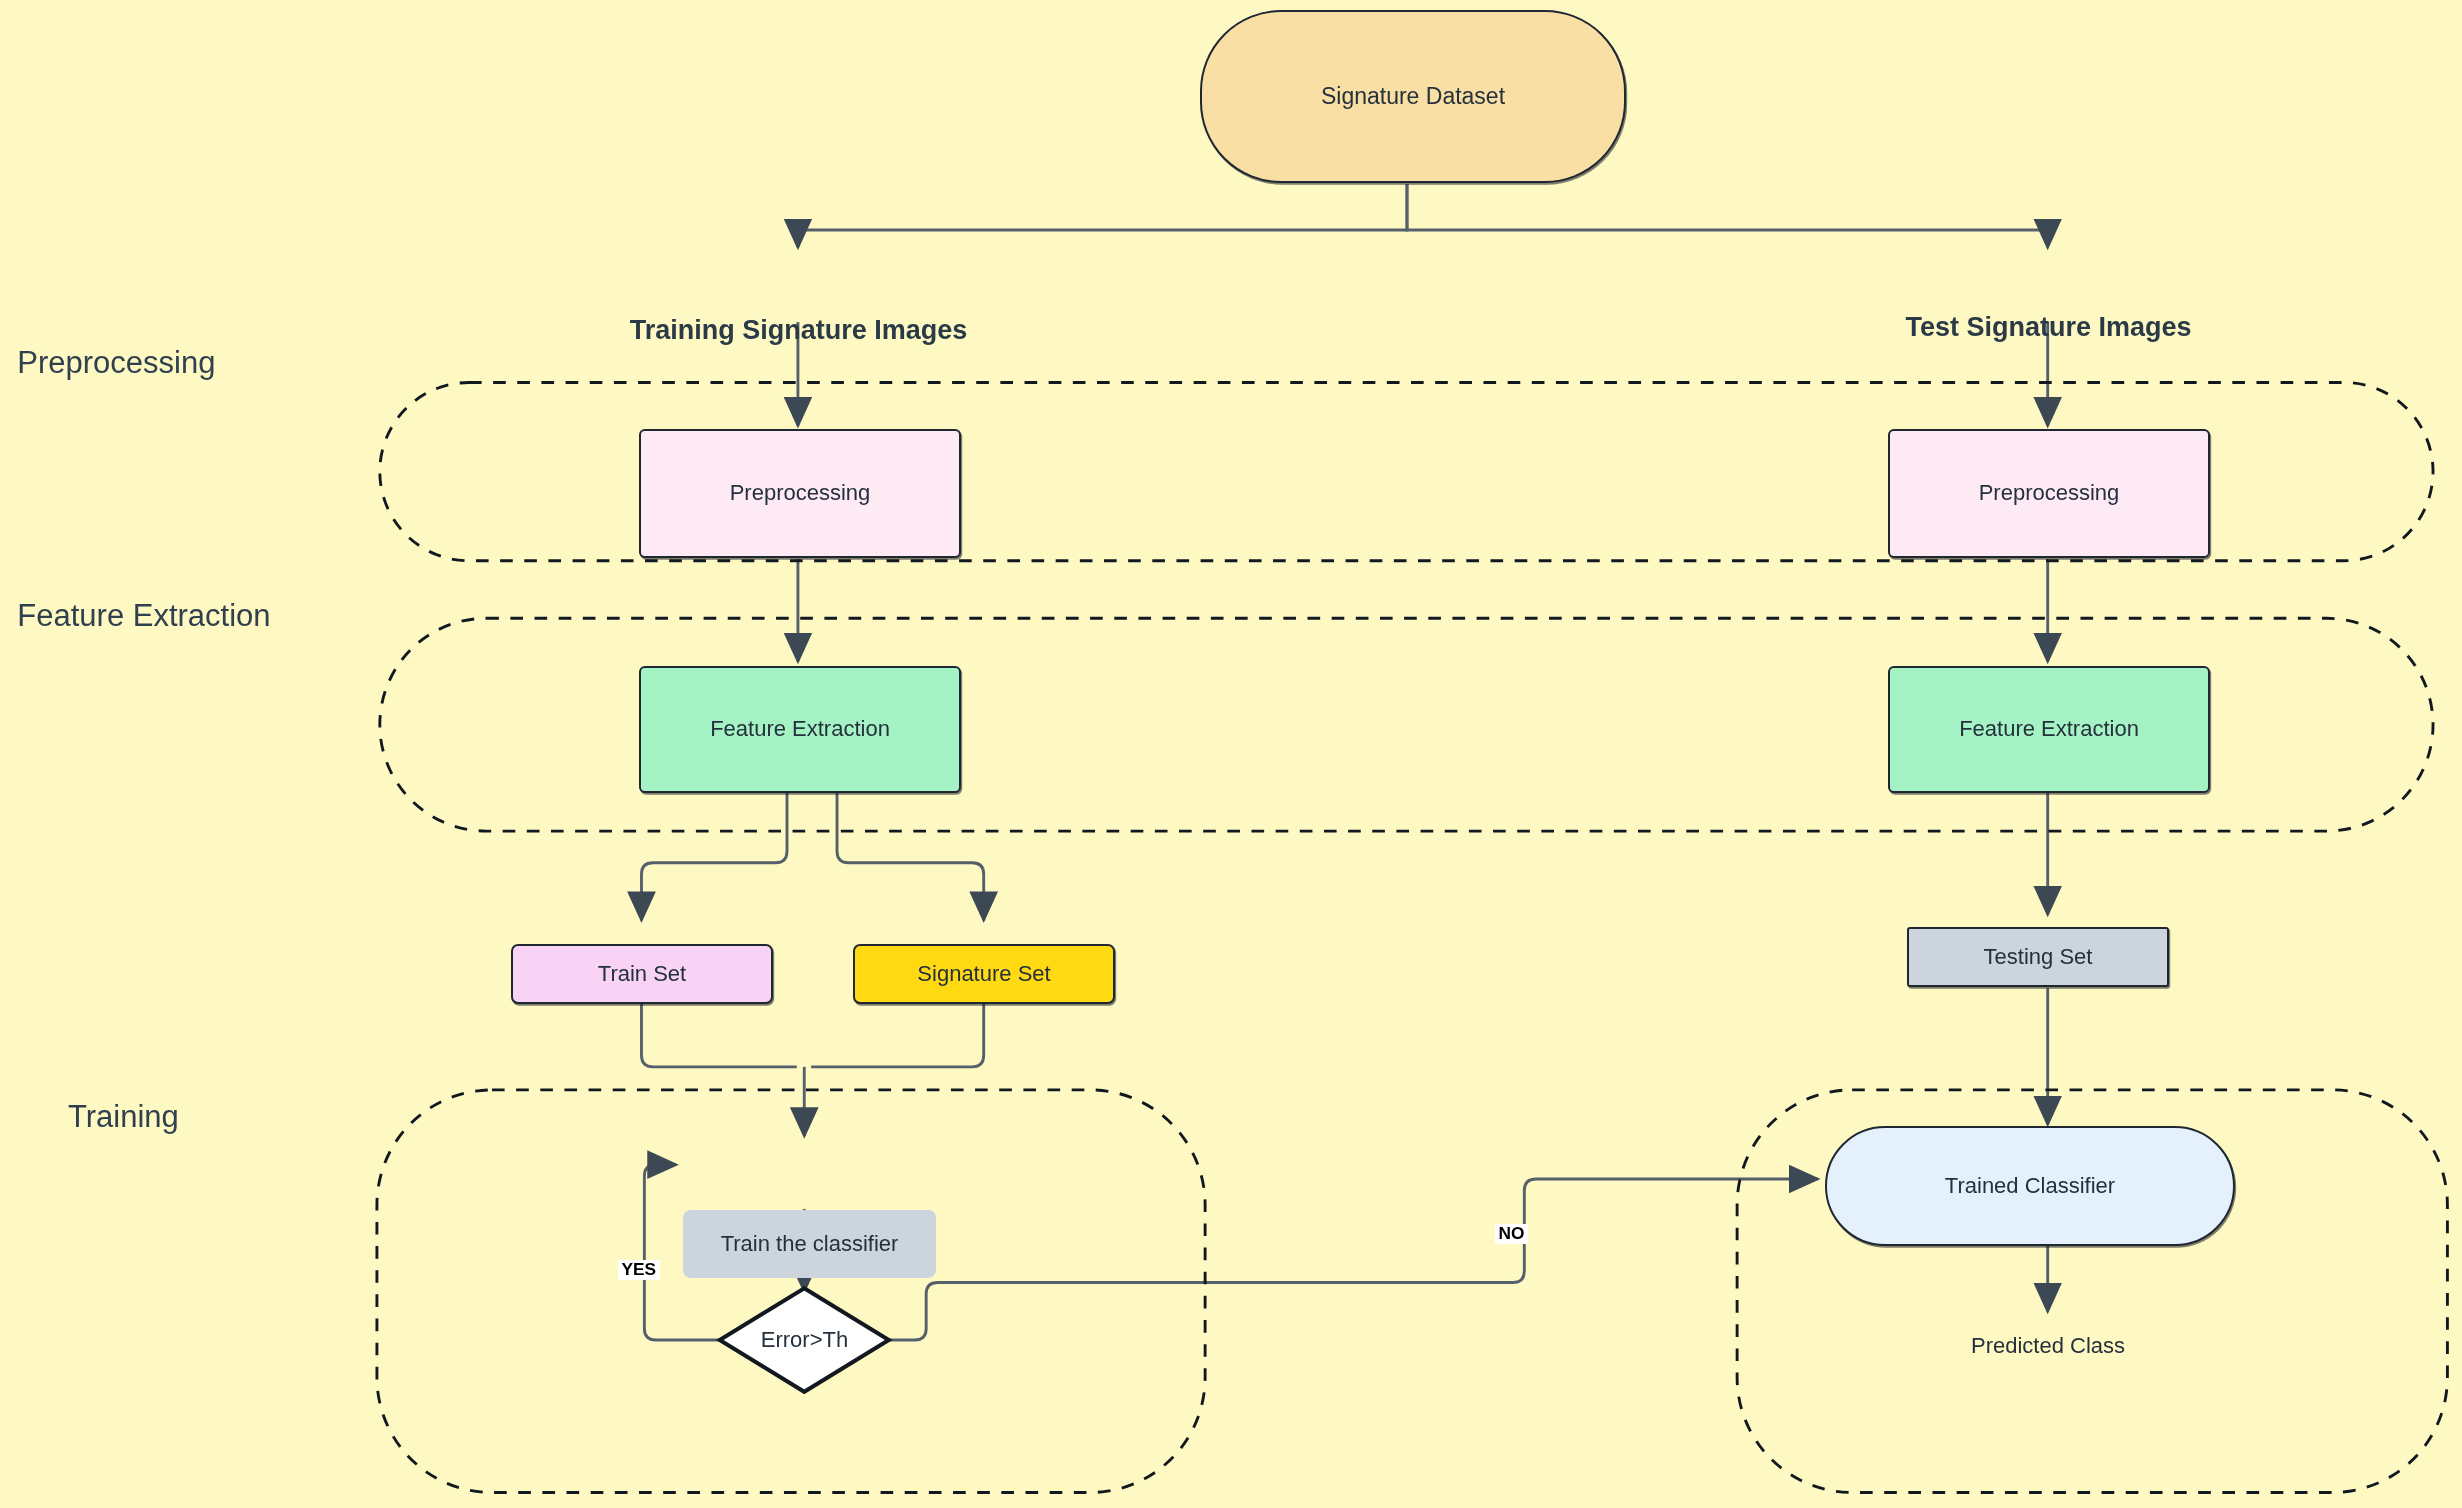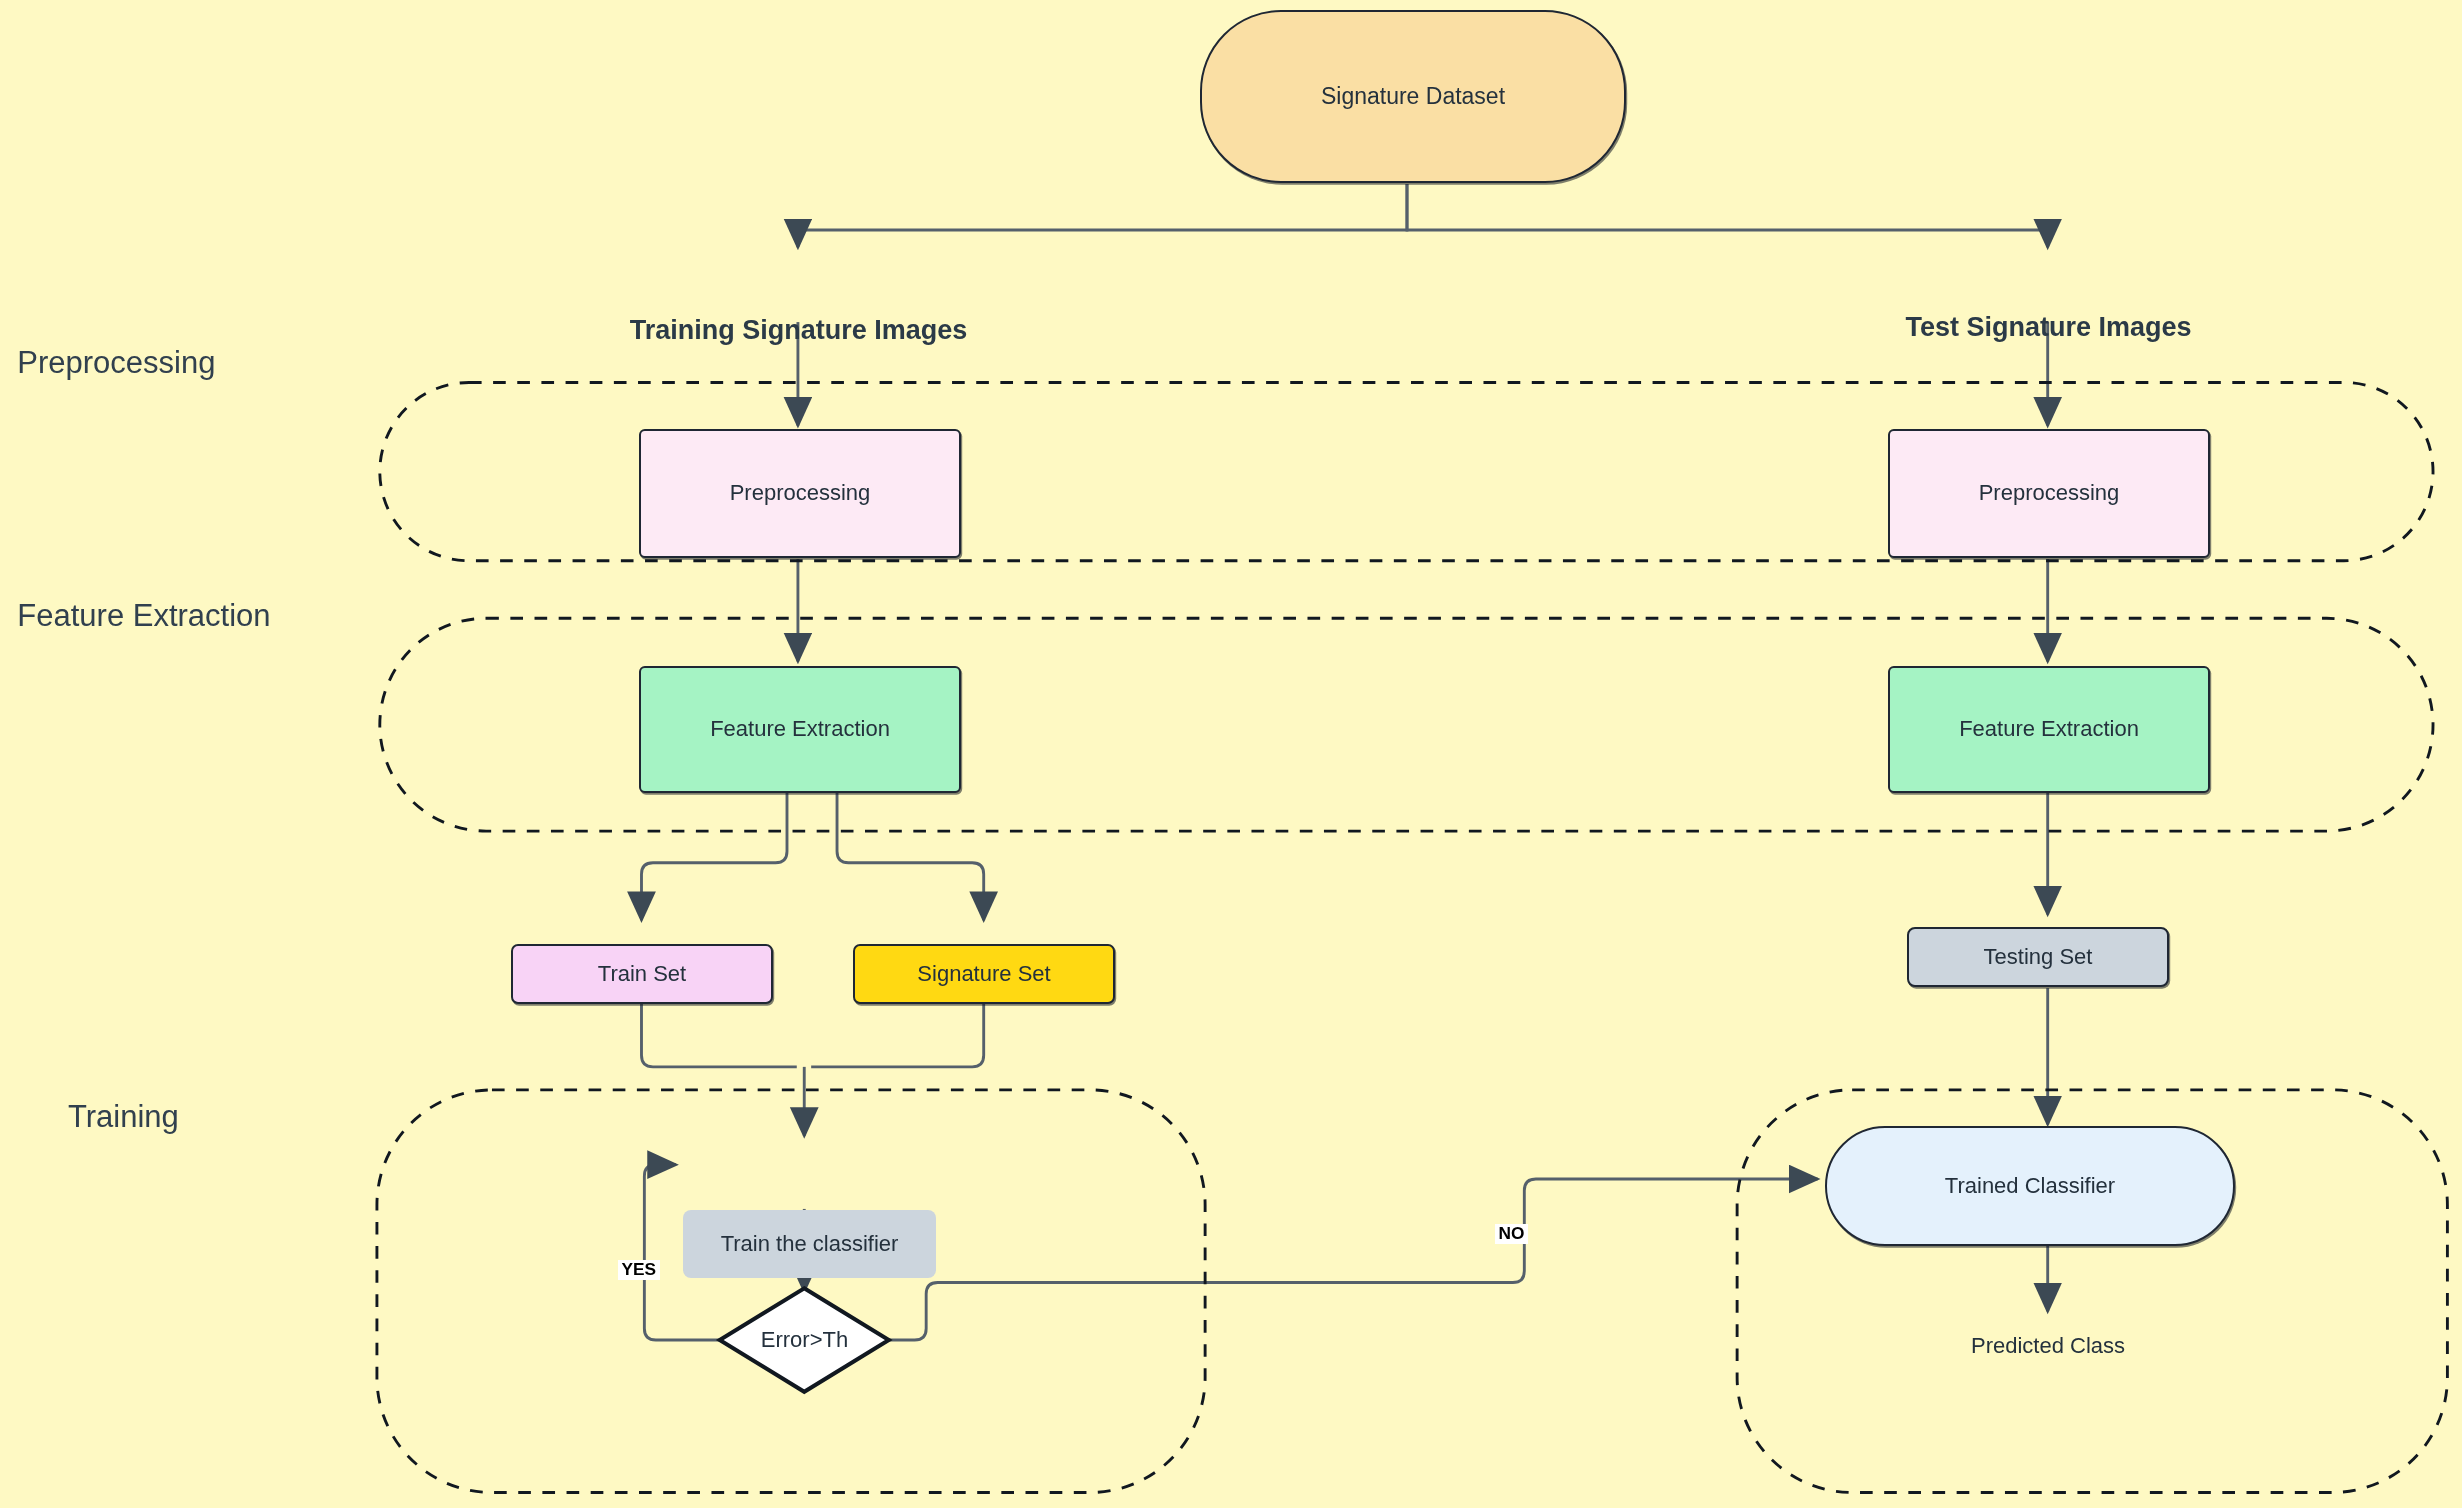--- a/index.html
+++ b/index.html
@@ -13,21 +13,21 @@
   .n-dataset{border:2.3px solid #1f2733;background:#fadfa4;border-radius:81px;
              font-size:23px;box-shadow:1.2px 1.7px 0 rgba(20,25,35,.55);}
   .n-prep{border:2.3px solid #1f2733;background:#fdeaf5;border-radius:5.8px;
           font-size:22px;box-shadow:1.2px 1.7px 0 rgba(20,25,35,.55);}
   .n-feat{border:2.3px solid #1f2733;background:#a5f3c4;border-radius:5.8px;
           font-size:22px;box-shadow:1.2px 1.7px 0 rgba(20,25,35,.55);}
   .n-trainset{border:2.3px solid #1f2733;background:#f8d3f6;border-radius:7px;
               font-size:22px;box-shadow:1.2px 1.7px 0 rgba(20,25,35,.55);}
   .n-valset{border:2.3px solid #1f2733;background:#ffd912;border-radius:7px;
             font-size:22px;box-shadow:1.2px 1.7px 0 rgba(20,25,35,.55);}
-  .n-testset{border:2.3px solid #1f2733;background:#ccd5dd;border-radius:8px;
+  .n-testset{border:2.3px solid #1f2733;background:#ccd5dd;border-radius:3px;
              font-size:22px;box-shadow:1.2px 1.7px 0 rgba(20,25,35,.55);}
   .n-trainclf{border:none;background:#ccd5dd;border-radius:8px;font-size:22px;}
   .n-trainedclf{border:2.3px solid #1f2733;background:#e4f1fc;border-radius:69px;
                 font-size:22px;box-shadow:1.2px 1.7px 0 rgba(20,25,35,.55);}
   .n-plain{font-size:22px;background:transparent;}
   .n-decision{font-size:22px;background:transparent;z-index:4;}
 
   .edge-label{position:absolute;font-size:17.3px;font-weight:bold;color:#000;
               background:#fff;padding:1.2px 3.5px;line-height:1;}
   .branch-label{position:absolute;font-size:27px;font-weight:bold;color:#2b3a47;

